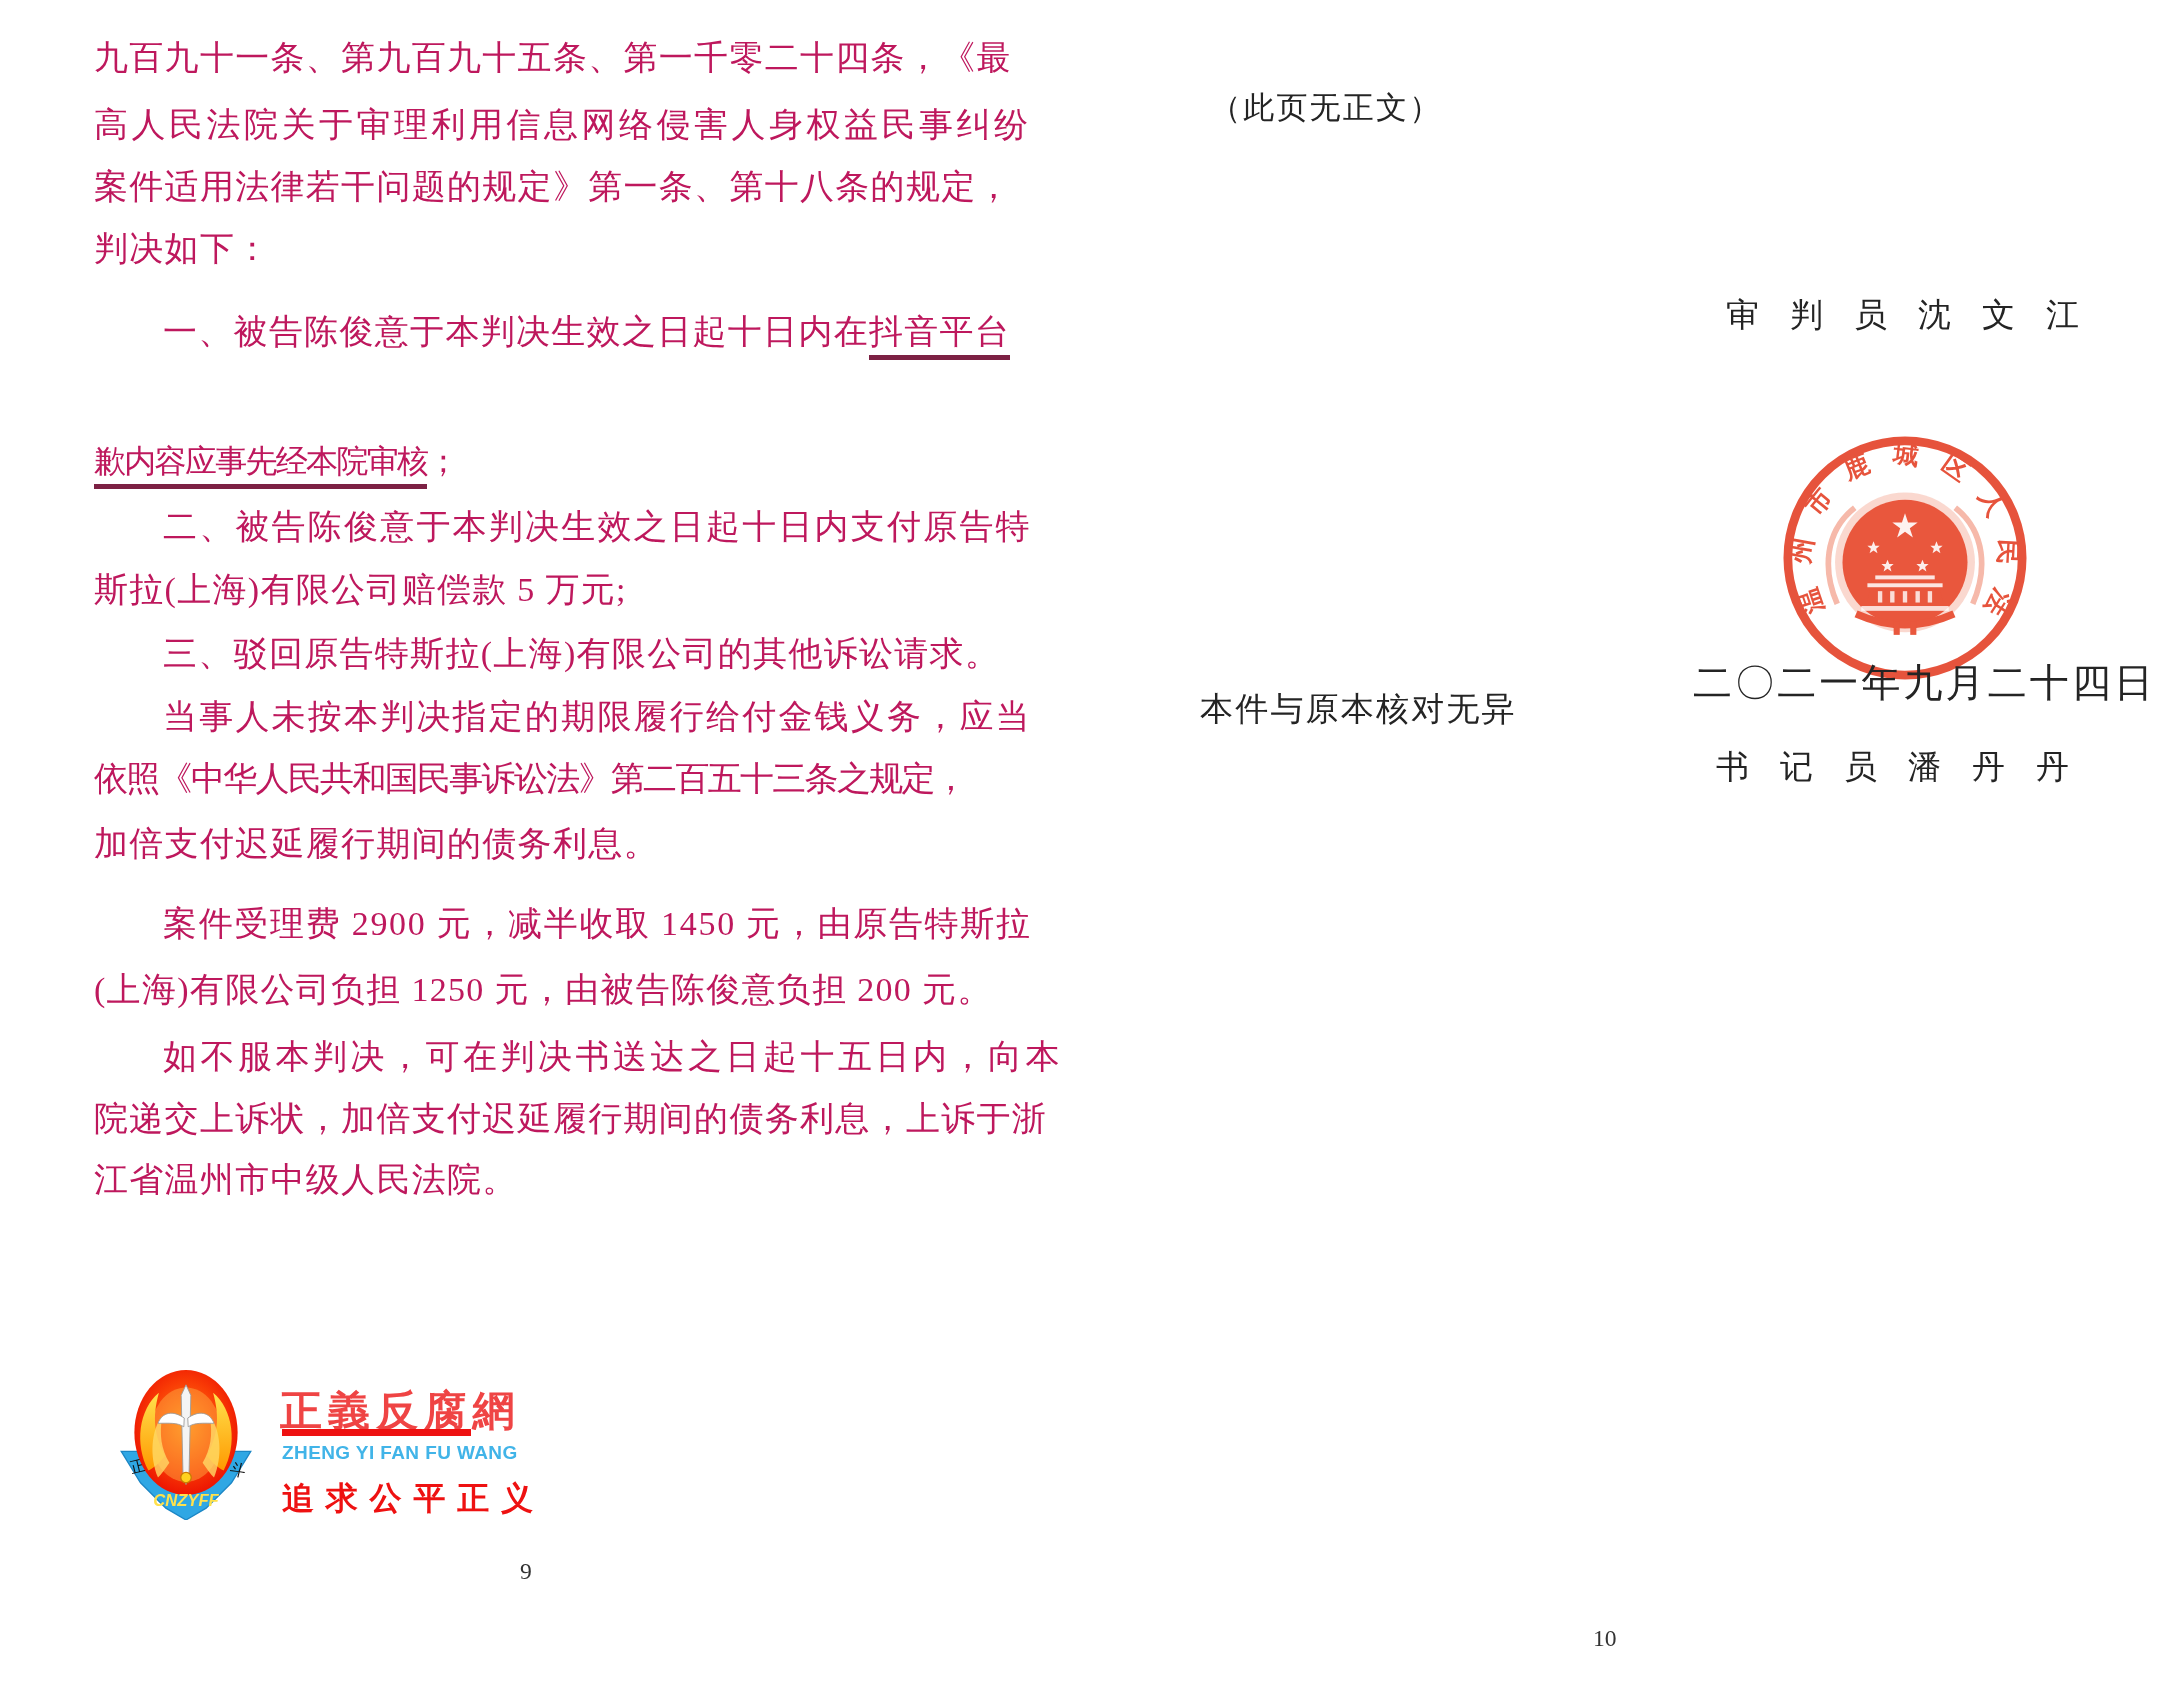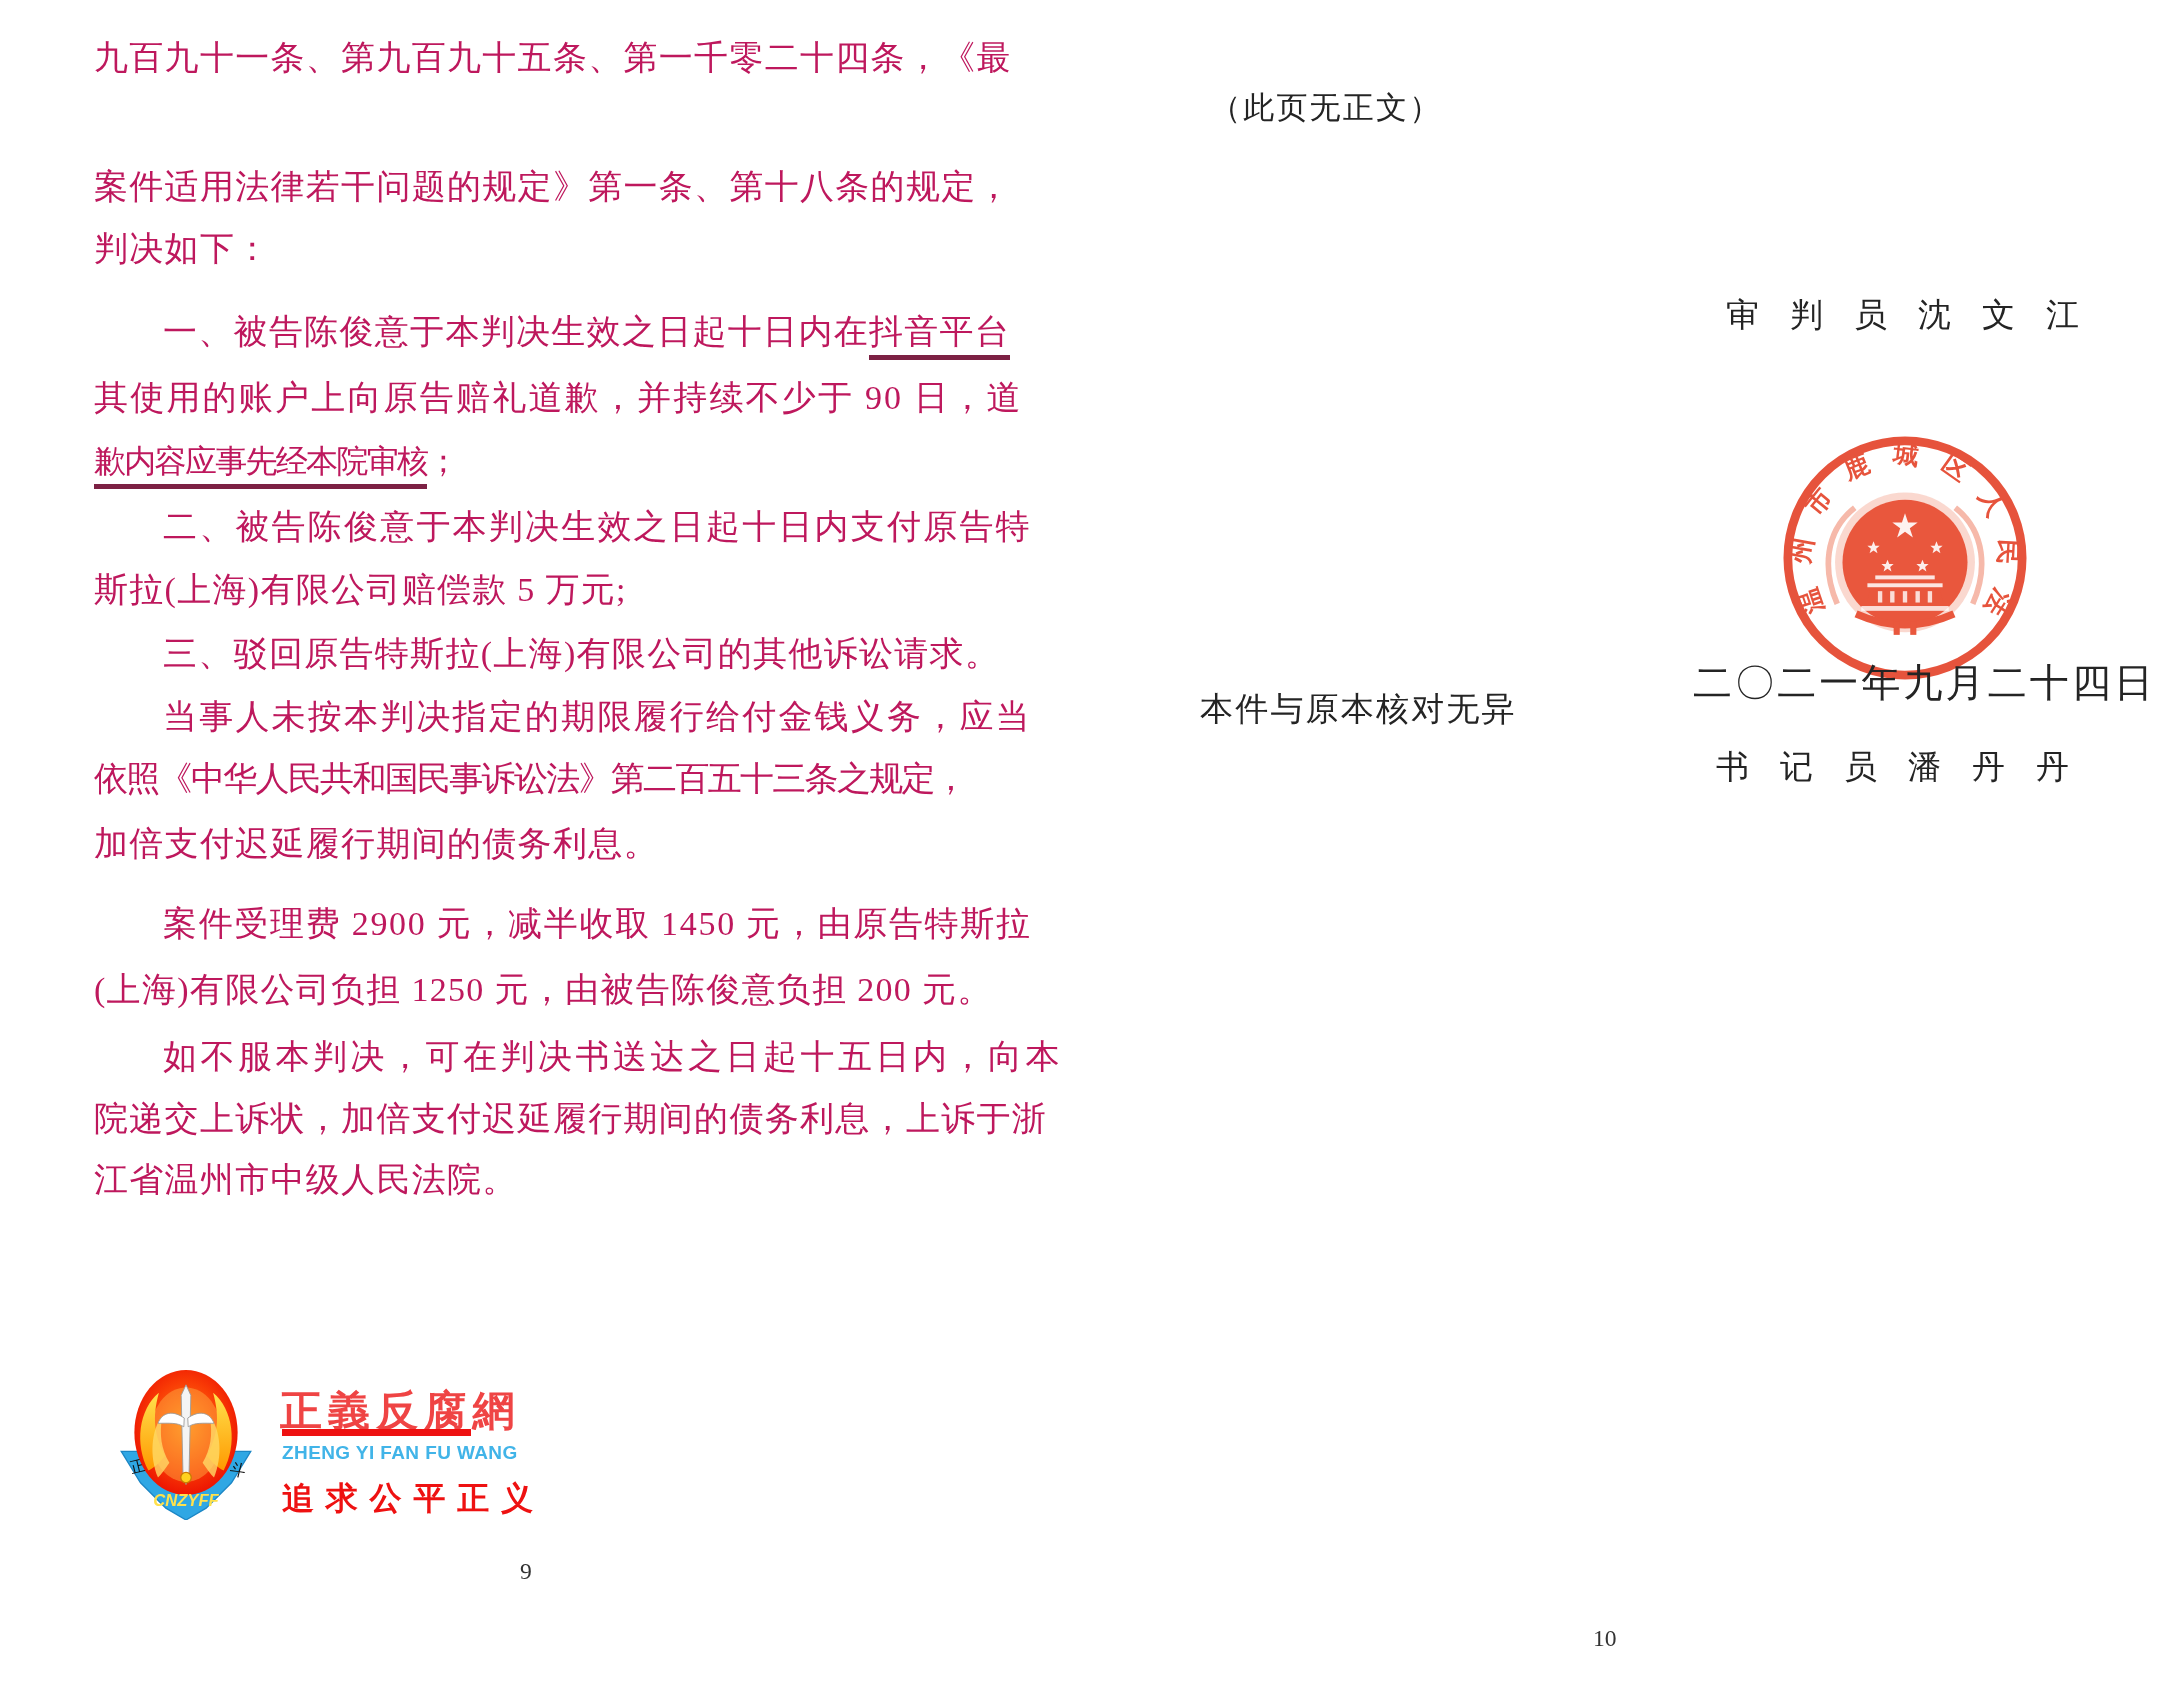--- a/index.html
+++ b/index.html
@@ -48,24 +48,24 @@
                font-family:"Liberation Sans","DejaVu Sans",sans-serif;letter-spacing:0.4px;white-space:nowrap;}
   .logo-slogan{position:absolute;left:282px;top:1477px;font-size:32px;font-weight:600;color:#ee1111;
                letter-spacing:11.8px;white-space:nowrap;}
 </style>
 </head>
 <body>
 
 <div id="screen">
 
   <div class="ln" id="l1">九百九十一条、第九百九十五条、第一千零二十四条，《最</div>
+  <div class="ln" id="l2">高人民法院关于审理利用信息网络侵害人身权益民事纠纷</div>
   <div class="ln" id="l3">案件适用法律若干问题的规定》第一条、第十八条的规定，</div>
   <div class="ln" id="l4">判决如下：</div>
   <div class="ln ind" id="l5"><span>一、被告陈俊意于本判决生效之日起十日内在</span><span class="ul">抖音平台</span></div>
-  <div class="ln" id="l6">其使用的账户上向原告赔礼道歉，并持续不少于 90 日，道</div>
   <div class="ln" id="l7"><span class="ul">歉内容应事先经本院审核</span><span>；</span></div>
   <div class="ln ind" id="l8">二、被告陈俊意于本判决生效之日起十日内支付原告特</div>
   <div class="ln" id="l9">斯拉(上海)有限公司赔偿款 5 万元;</div>
   <div class="ln ind" id="l10">三、驳回原告特斯拉(上海)有限公司的其他诉讼请求。</div>
   <div class="ln ind" id="l11">当事人未按本判决指定的期限履行给付金钱义务，应当</div>
   <div class="ln" id="l12">依照《中华人民共和国民事诉讼法》第二百五十三条之规定，</div>
   <div class="ln" id="l13">加倍支付迟延履行期间的债务利息。</div>
   <div class="ln ind" id="l14">案件受理费 2900 元，减半收取 1450 元，由原告特斯拉</div>
   <div class="ln" id="l15">(上海)有限公司负担 1250 元，由被告陈俊意负担 200 元。</div>
   <div class="ln ind" id="l16">如不服本判决，可在判决书送达之日起十五日内，向本</div>

